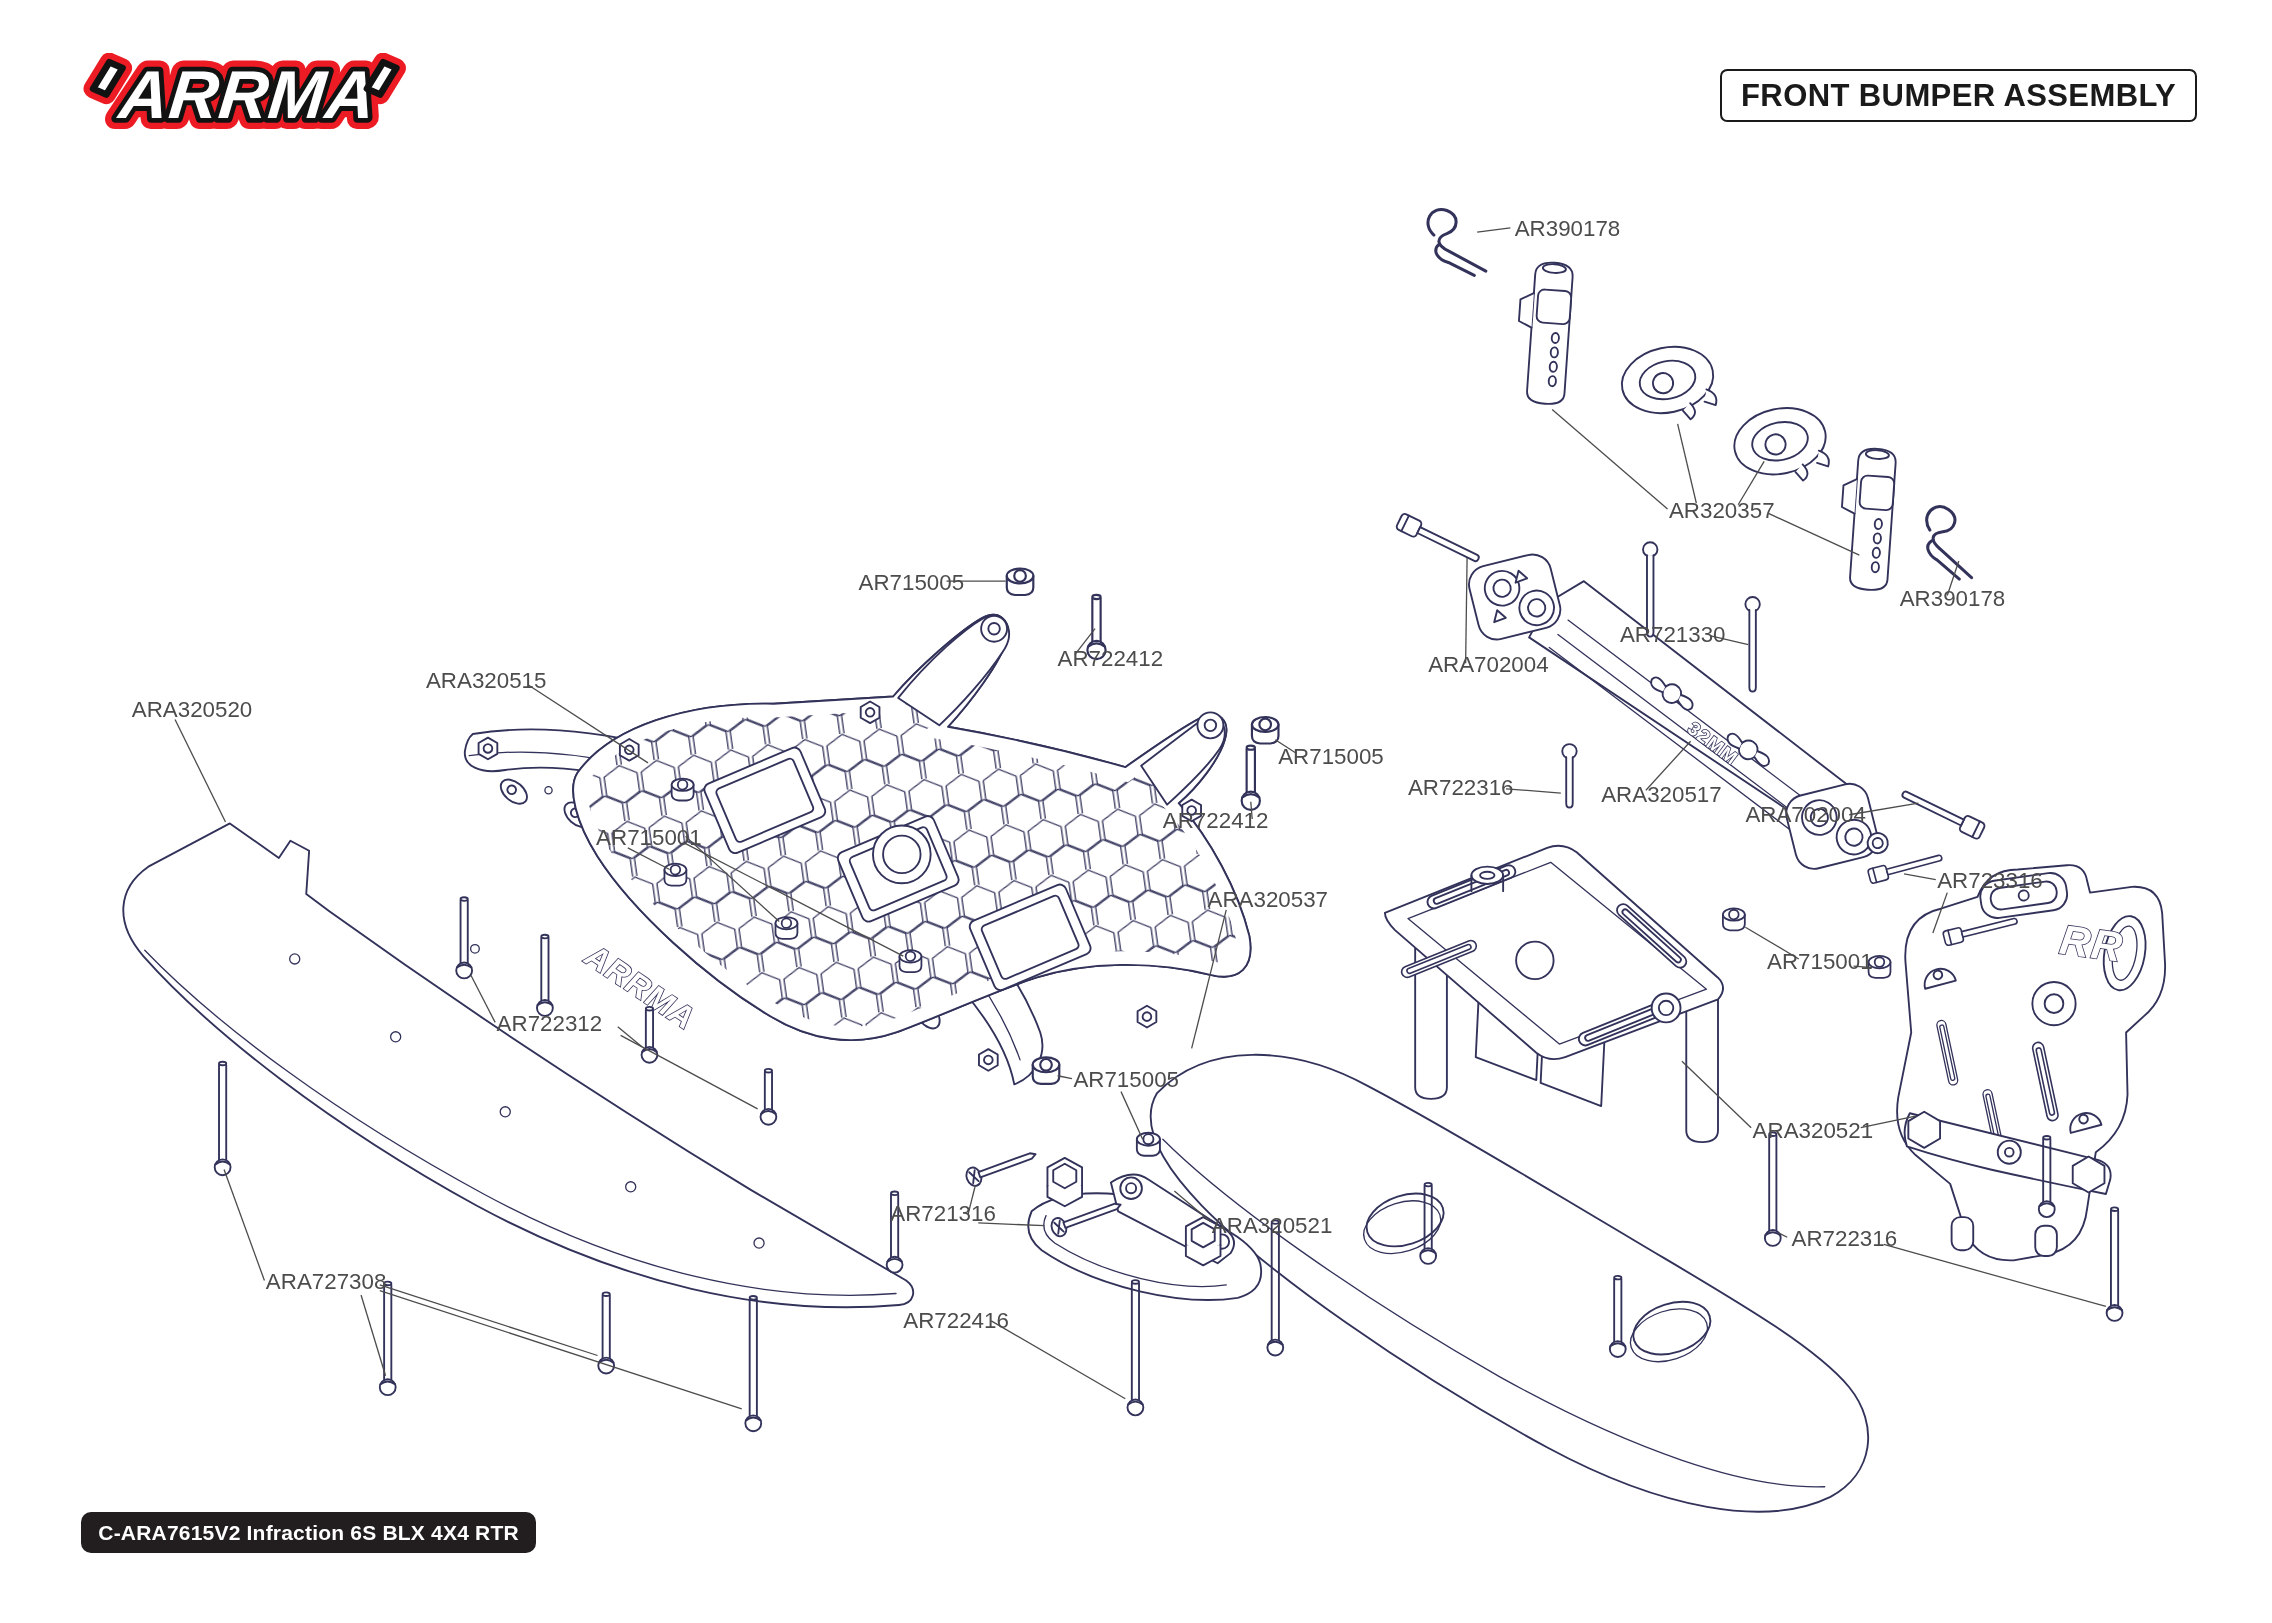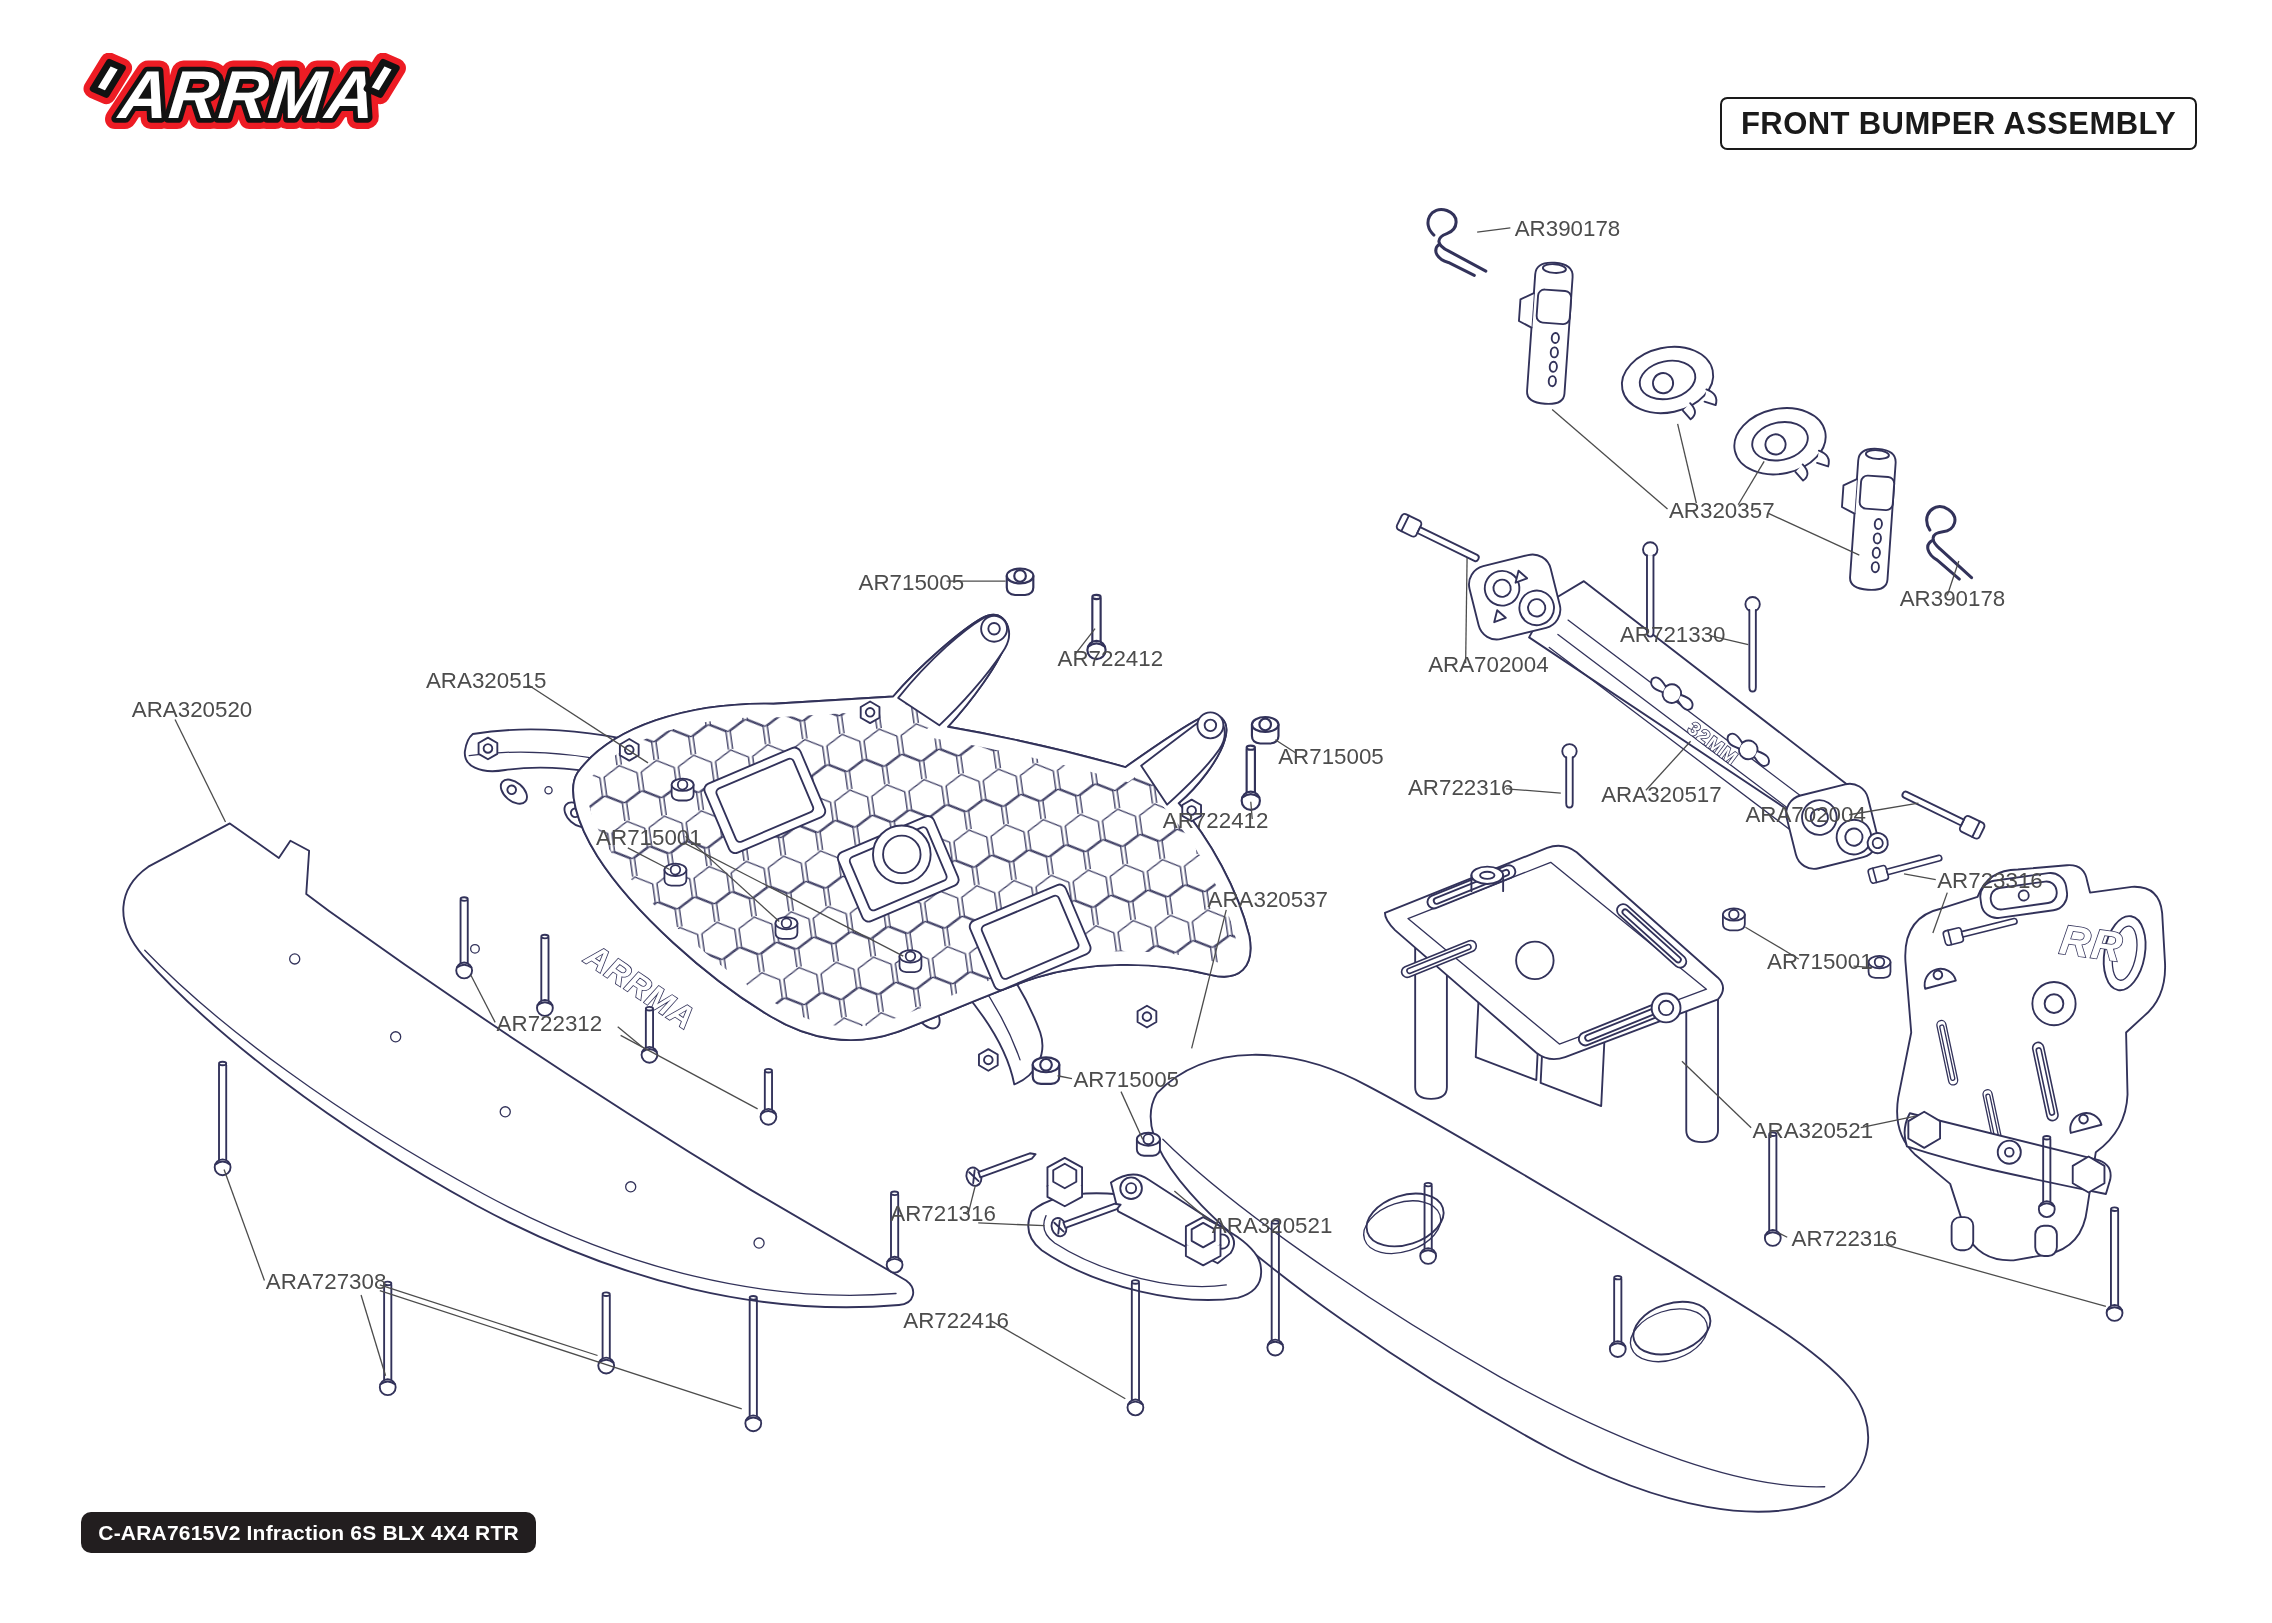--- a/index.html
+++ b/index.html
@@ -11,21 +11,21 @@
   #diagram{position:absolute;left:0;top:0;width:2273px;height:1623px}
   .p{fill:#fff;stroke:var(--line);stroke-width:2.6;stroke-linejoin:round;stroke-linecap:round}
   .ln{fill:none;stroke:var(--line);stroke-width:2.6;stroke-linejoin:round;stroke-linecap:round}
   .lw2{stroke-width:1.8}
   .lw4{stroke-width:4.2}
   .plabel{font:31px "Liberation Sans",sans-serif;fill:var(--labelc)}
   .leader{stroke:var(--labelc);stroke-width:1.8;fill:none}
   .emboss{font-family:"Liberation Sans",sans-serif;font-weight:bold;fill:#fff;stroke:var(--line);stroke-width:2.2;paint-order:stroke;letter-spacing:2px}
   .title-box{
     position:absolute;top:69px;right:76px;border:2.9px solid #1a1a1a;border-radius:7.2px;
-    padding:6.5px 19px;font-size:31px;font-weight:bold;color:#1a1a1a;letter-spacing:0.4px;background:#fff;white-space:nowrap;margin-top:28px;
+    padding:6.5px 19px;font-size:31px;font-weight:bold;color:#1a1a1a;letter-spacing:0.4px;background:#fff;white-space:nowrap;
   }
   .badge{
     position:absolute;left:81px;top:1512px;background:var(--badge-bg);color:var(--badge-tx);
     font-weight:bold;font-size:21px;padding:8.7px 17.3px;border-radius:10px;white-space:nowrap;letter-spacing:0.2px;
   }
   .logo{position:absolute;left:71px;top:53px;width:346px;height:89px}
   .logo text{font-family:"Liberation Sans",sans-serif;font-style:italic;font-weight:900;font-size:92px;letter-spacing:1px;text-anchor:middle}
   .logo .l-red{fill:none;stroke:var(--logo-red);stroke-width:30;stroke-linejoin:round}
   .logo .l-blk{fill:none;stroke:#121212;stroke-width:13;stroke-linejoin:round}
   .logo .l-wht{fill:#ffffff}

